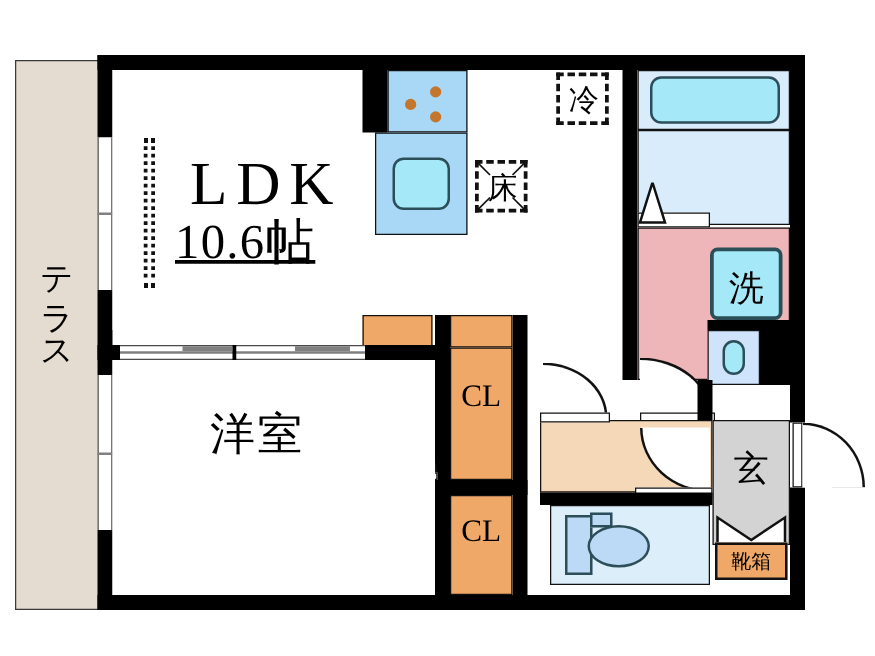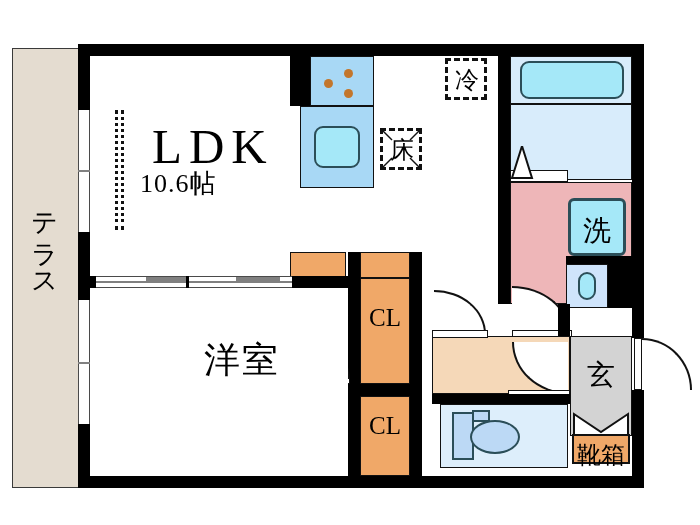--- a/index.html
+++ b/index.html
@@ -38,28 +38,28 @@
 
   
   .swing{border:2px solid #111;background:#ffffff;}
   .sw-tr{border-radius:0 100% 0 0;border-left:none;border-bottom:none;}
   .sw-bl{border-radius:0 0 0 100%;border-right:none;border-top:none;}
   .leaf{background:#ffffff;border:1px solid #111;}
 
   
   .lbl{color:#000;white-space:nowrap;}
   .ldk{font-size:49px;letter-spacing:7px;}
-  .ldk2{font-size:26px;letter-spacing:1px;}
+  .ldk2{font-size:39px;letter-spacing:1px;text-decoration:underline;}
   .yos{font-size:36px;letter-spacing:2px;}
   .yos2{font-size:35px;}
   .cl{font-size:25px;line-height:27px;text-align:center;}
   .tera{font-size:26px;line-height:43px;text-align:center;
         font-family:"DejaVu Sans",sans-serif;}
   .kj{font-size:24px;font-family:"DejaVu Sans",sans-serif;}
-  .kjs{font-size:24px;font-family:Liberation Mono, monospace;}
+  .kjs{font-size:16px;font-family:Liberation Mono, monospace;}
   .kjx{font-size:28px;font-family:"DejaVu Sans",sans-serif;}
   .dashvert{border-left:3px dotted #111;}
 </style>
 </head>
 <body>
 
 <div id="plan">
 
   <div class="abs terrace" style="left:12px;top:48px;width:68px;height:440px;"></div>
   <div class="abs lbl tera" style="left:26px;top:196px;width:40px;writing-mode:vertical-rl;">テラス</div>
@@ -177,21 +177,21 @@
     <path d="M28,2 L4,13 L28,24" fill="#ffffff" stroke="#111" stroke-width="2"></path>
   </svg>
   <svg class="abs" style="left:320px;top:410px;width:30px;height:26px;" viewBox="0 0 30 26">
     <path d="M28,2 L4,13 L28,24" fill="#ffffff" stroke="#111" stroke-width="2"></path>
   </svg>
 
   <div class="abs swing sw-tr" style="left:320px;top:340px;width:30px;height:42px;"></div>
   <div class="abs leaf" style="left:318px;top:378px;width:32px;height:6px;"></div>
 
   <div class="abs room" style="left:90px;top:288px;width:258px;height:188px;"></div>
-  <div class="abs lbl yos" style="left:168px;top:336px;margin-left:36px;">洋室</div>
+  <div class="abs lbl yos" style="left:168px;top:323px;">洋室</div>
 
   <div class="abs wall" style="left:78px;top:276px;width:20px;height:12px;"></div>
   <div class="abs win" style="left:96px;top:276px;width:196px;height:12px;"></div>
   <div class="abs winline" style="left:96px;top:281px;width:196px;height:2px;"></div>
   <div class="abs winline" style="left:146px;top:277px;width:40px;height:4px;"></div>
   <div class="abs winline" style="left:236px;top:277px;width:44px;height:4px;"></div>
   <div class="abs wall" style="left:186px;top:276px;width:3px;height:12px;"></div>
   <div class="abs wall" style="left:292px;top:276px;width:56px;height:12px;"></div>
 
 </div>

